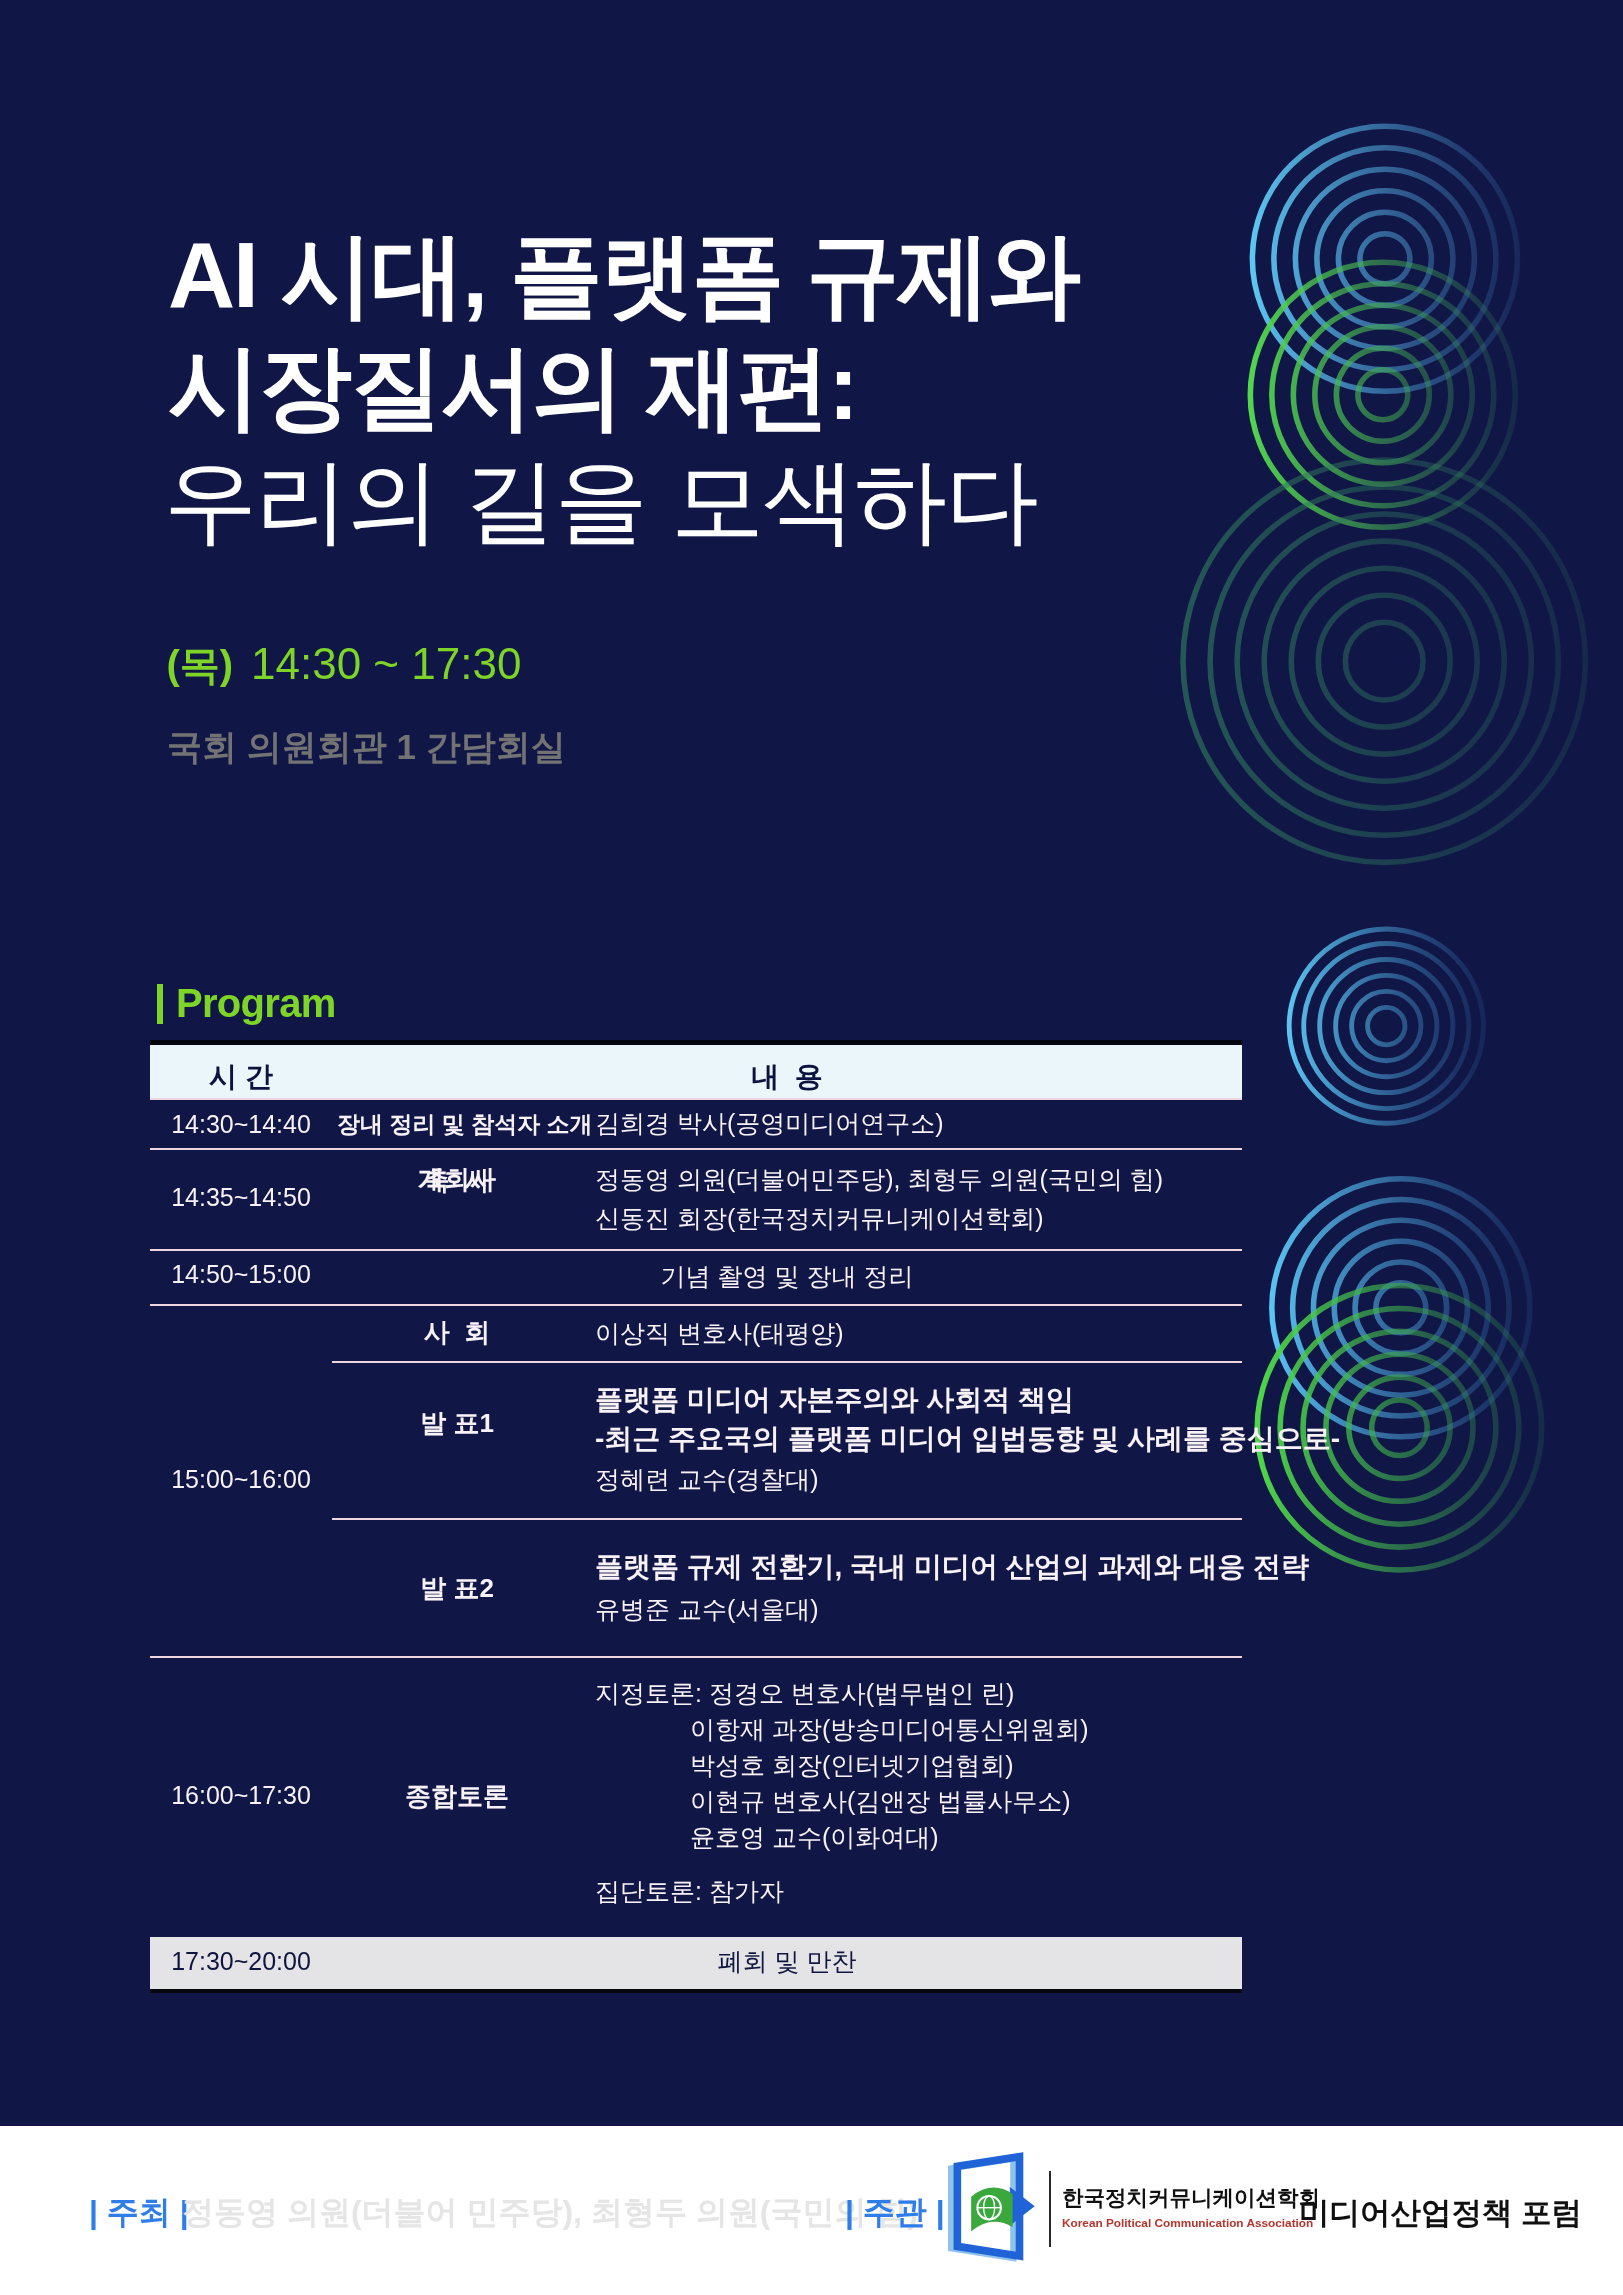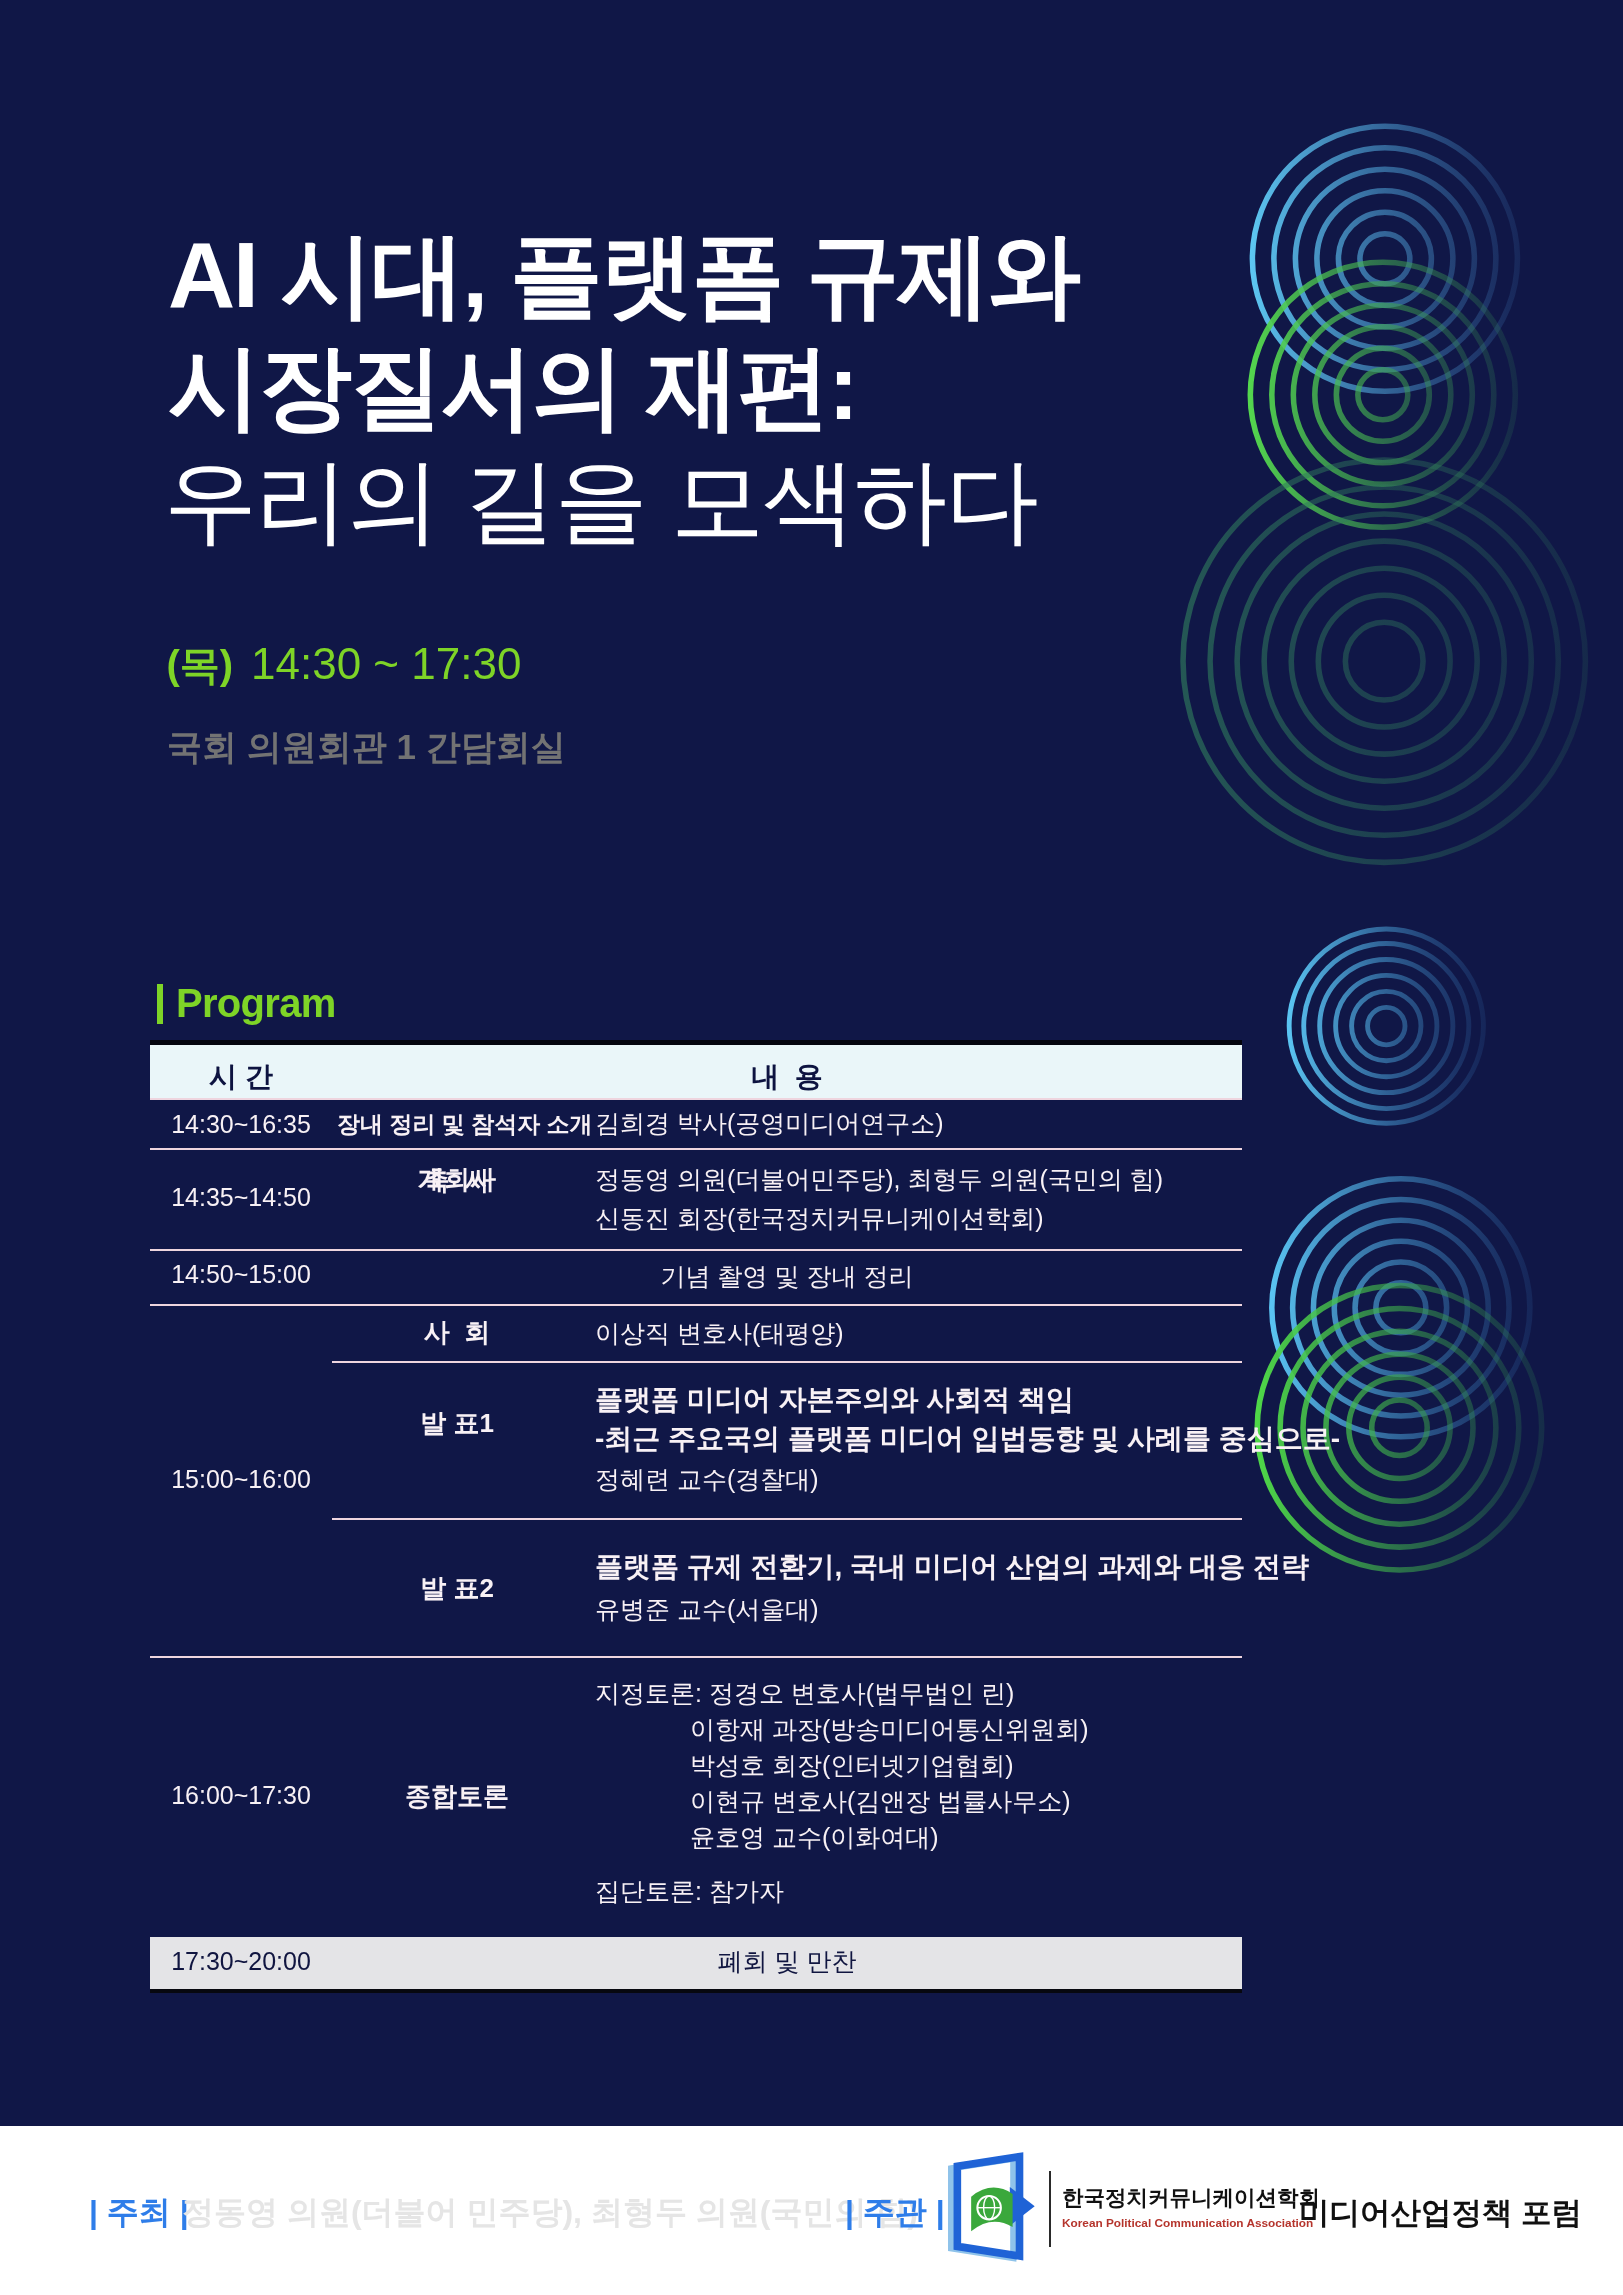--- a/index.html
+++ b/index.html
@@ -158,21 +158,21 @@
   <div class="abs hcell" style="left:332px; width:910px;">내  용</div>
 
   <div class="abs hr" style="top:1098px;"></div>
   <div class="abs hr" style="top:1148px;"></div>
   <div class="abs hr" style="top:1249px;"></div>
   <div class="abs hr" style="top:1304px;"></div>
   <div class="abs hr part" style="top:1361px;"></div>
   <div class="abs hr part" style="top:1518px;"></div>
   <div class="abs hr" style="top:1656px;"></div>
 
-  <div class="abs cell time" style="top:1112px;">14:30~16:35</div>
+  <div class="abs cell time" style="top:1112px;">14:30~14:40</div>
   <div class="abs cell b" style="left:337px; top:1113px; font-size:23px;">장내 정리 및 참석자 소개</div>
   <div class="abs cell content" style="top:1111px;">김희경 박사(공영미디어연구소)</div>
 
   <div class="abs cell time" style="top:1185px;">14:35~14:50</div>
   <div class="abs cell role" style="top:1167px;">축  사</div>
   <div class="abs cell role" style="top:1166px;">개회사</div>
   <div class="abs cell content" style="top:1167px;">정동영 의원(더불어민주당), 최형두 의원(국민의 힘)</div>
   <div class="abs cell content" style="top:1206px;text-align:center;">신동진 회장(한국정치커뮤니케이션학회)</div>
 
   <div class="abs cell time" style="top:1262px;">14:50~15:00</div>

